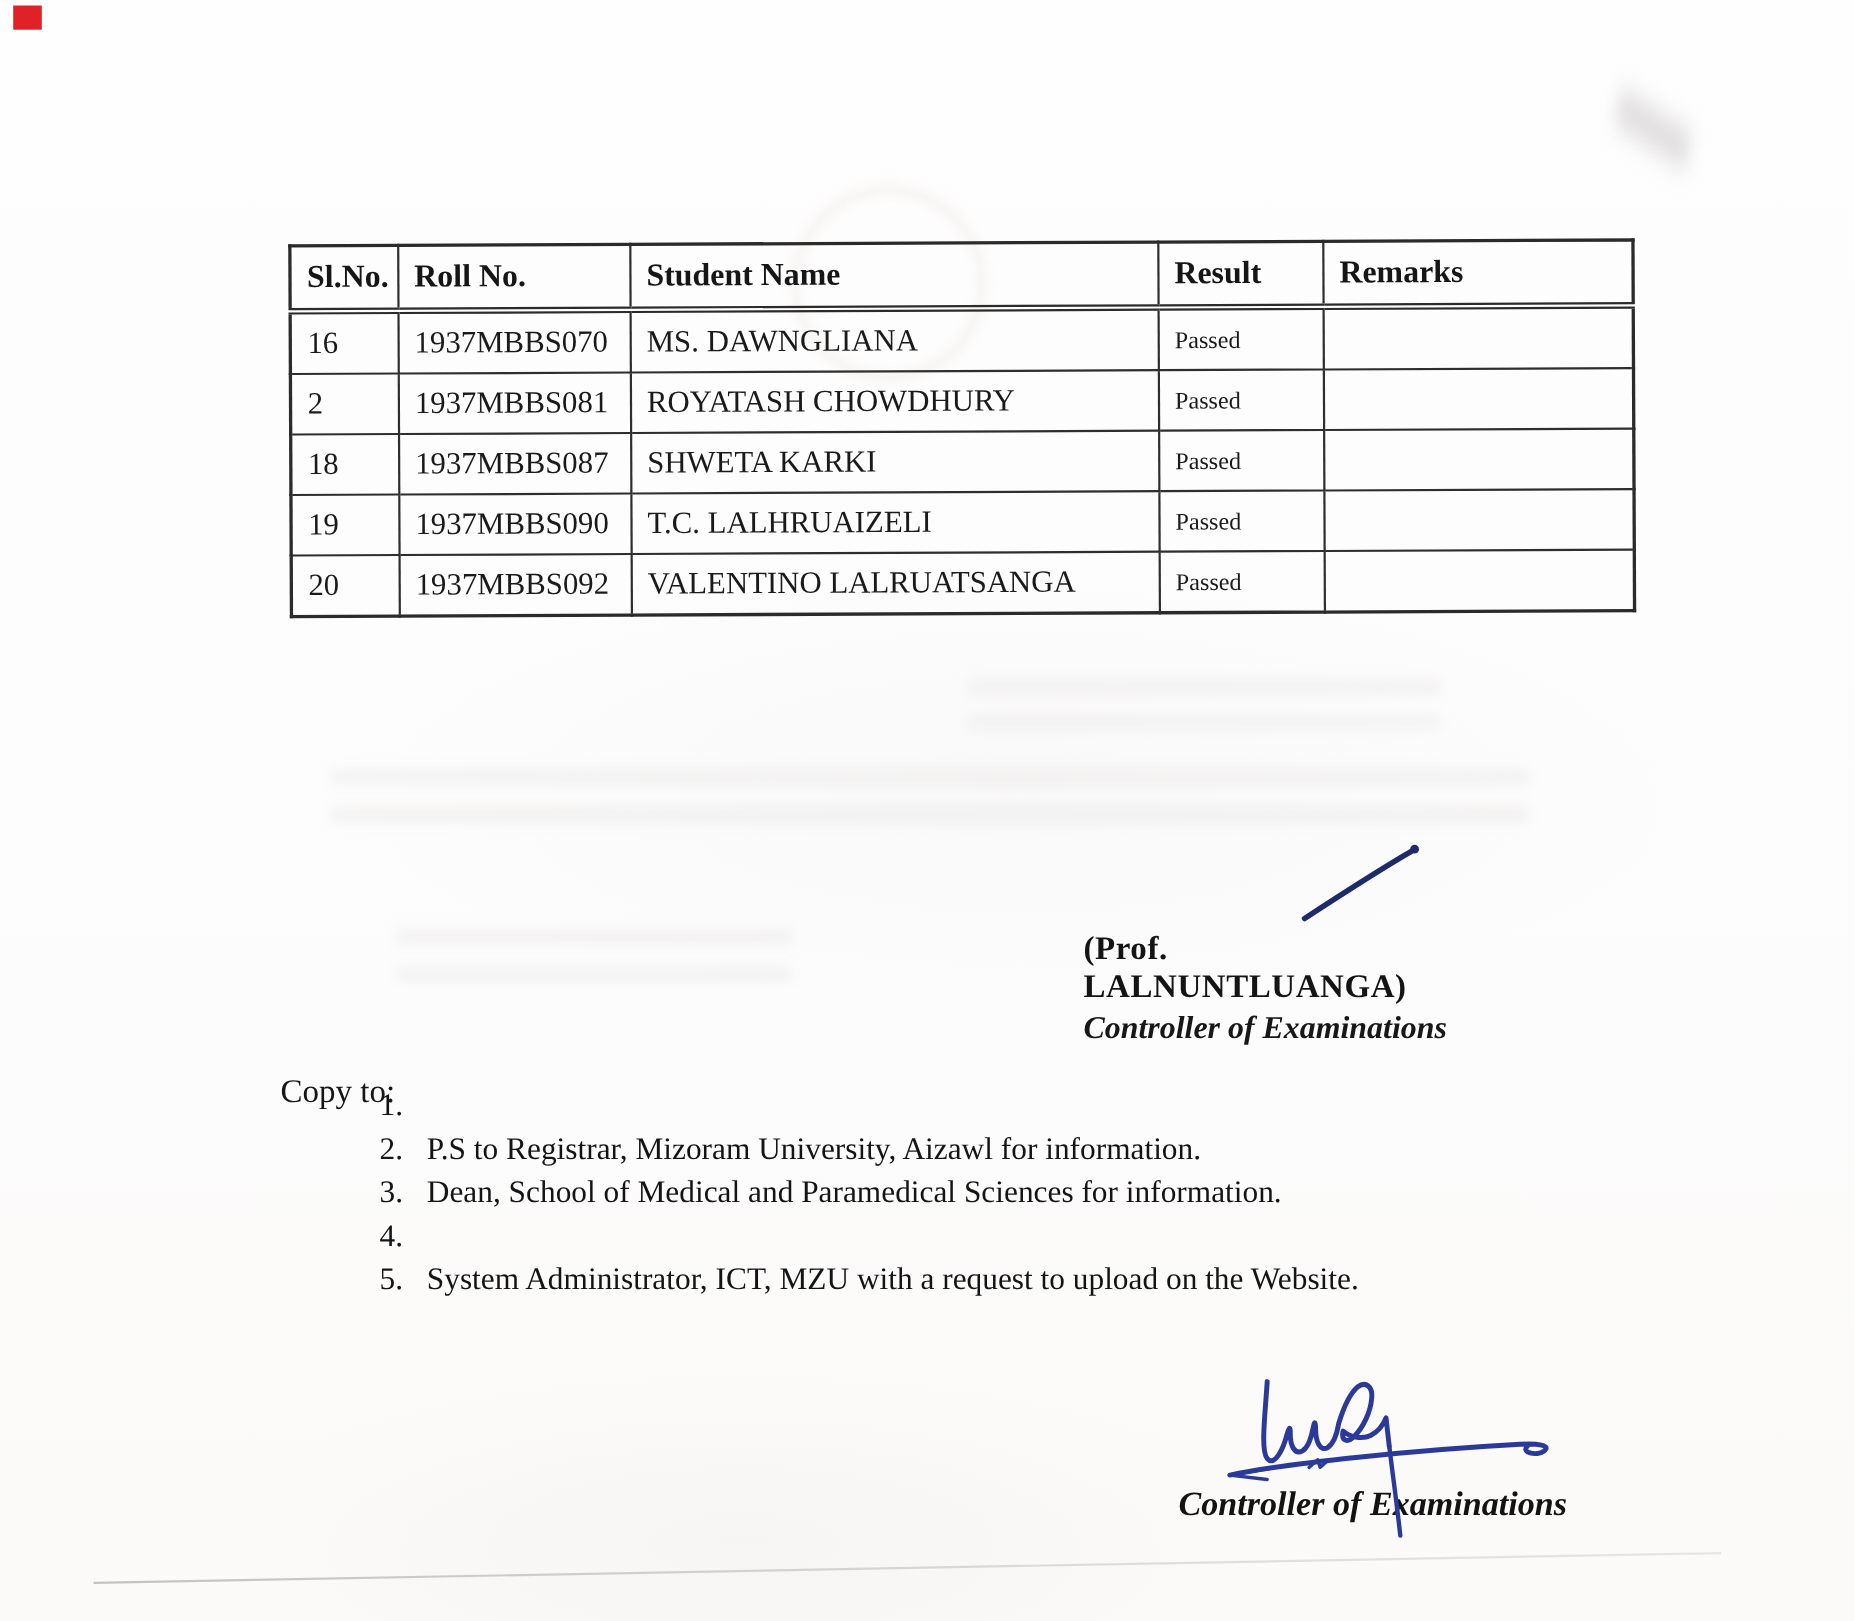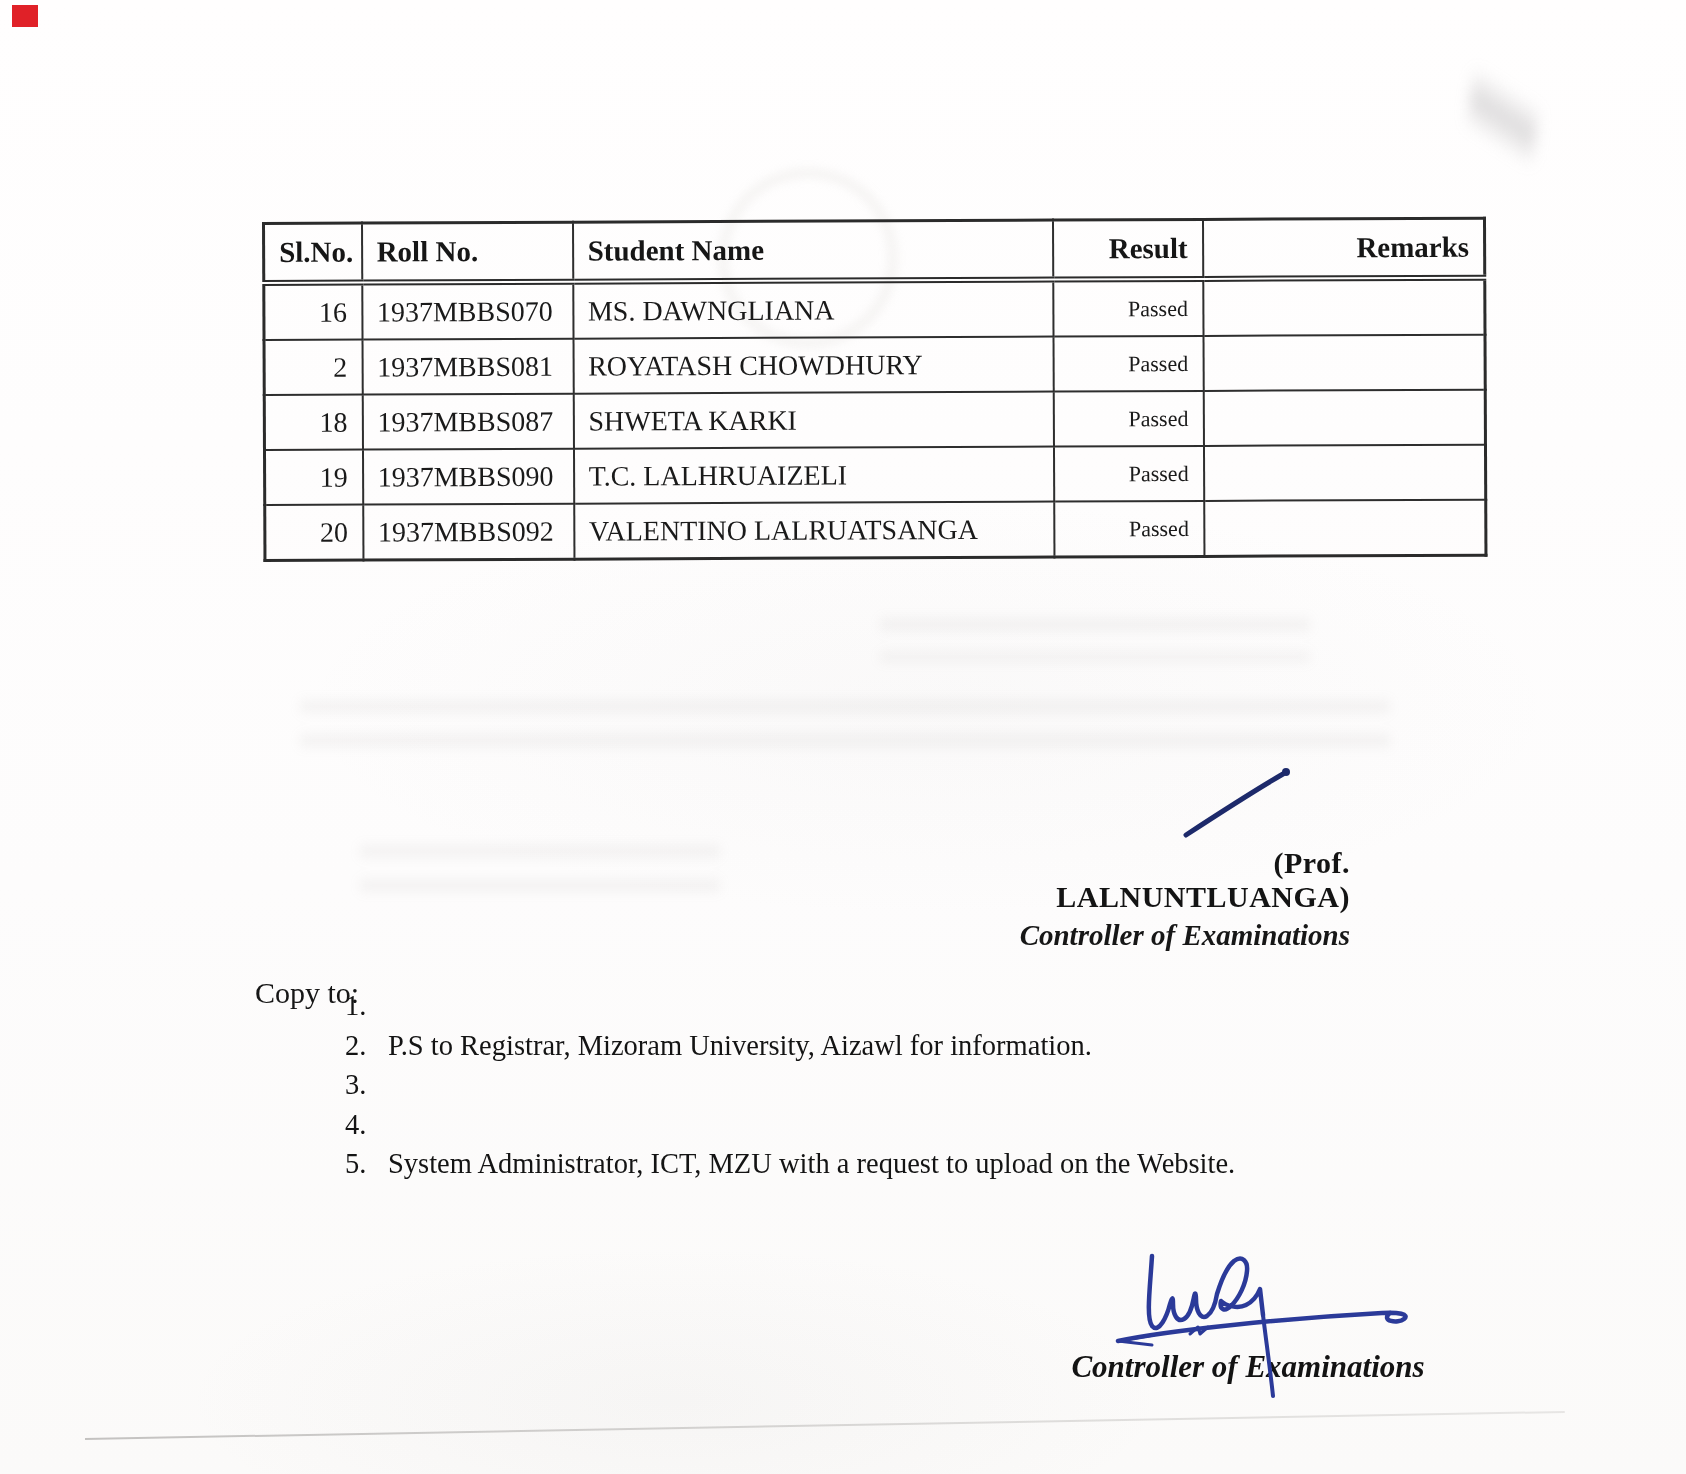--- a/index.html
+++ b/index.html
@@ -31,25 +31,25 @@
   .table-wrap{position:absolute;left:262px;top:222px;transform:rotate(-0.25deg);transform-origin:top left;}
   table.results{border-collapse:collapse;table-layout:fixed;width:1221px;
     border:3px solid #2b2b2b;background:transparent;}
   table.results col.c-sl{width:98px;}  table.results col.c-roll{width:211px;}
   table.results col.c-name{width:480px;} table.results col.c-res{width:150px;}
   table.results col.c-rem{width:282px;}
   table.results th,table.results td{border:2.5px solid #2e2e2e;padding:0 14px;
     font-size:28px;overflow:hidden;white-space:nowrap;}
   table.results th{height:55px;font-weight:bold;font-size:29px;text-align:left;
     border-bottom:6px double #2b2b2b;}
-  table.results th.center,table.results td.center{text-align:right;}
+  table.results th.center,table.results td.center{text-align:left;}
   table.results td{height:53px;color:#1a1a1a;}
   table.results td.result{font-size:22px;}
   
-  .approval{position:absolute;left:985px;top:846px;width:365px;text-align:right;}
+  .approval{position:absolute;left:985px;top:846px;width:365px;text-align:left;}
   .approval .name{font-weight:bold;font-size:30px;letter-spacing:.5px;color:#141414;}
   .approval .title{font-weight:bold;font-style:italic;font-size:29px;margin-top:5px;color:#171717;}
   
   .copyto-label{position:absolute;left:255px;top:976px;font-size:30px;color:#161616;}
   .copy-list{position:absolute;left:345px;top:990px;}
   .copy-item{display:flex;height:39.5px;align-items:flex-start;font-size:28.5px;color:#141414;}
   .copy-item .num{width:43px;flex:none;}
   
   .footer-title{position:absolute;left:1063px;top:1349px;width:370px;text-align:center;
     font-weight:bold;font-style:italic;font-size:31px;color:#131313;}
@@ -133,20 +133,21 @@
 <div class="copy-list">
   <div class="copy-item">
     <span class="num">1.</span>
   </div>
   <div class="copy-item">
     <span class="num">2.</span>
     <span>P.S to Registrar, Mizoram University, Aizawl for information.</span>
   </div>
   <div class="copy-item">
     <span class="num">3.</span>
+    <span>Dean, School of Medical and Paramedical Sciences for information.</span>
   </div>
   <div class="copy-item">
     <span class="num">4.</span>
   </div>
   <div class="copy-item">
     <span class="num">5.</span>
     <span>System Administrator, ICT, MZU with a request to upload on the Website.</span>
   </div>
 </div>
 

